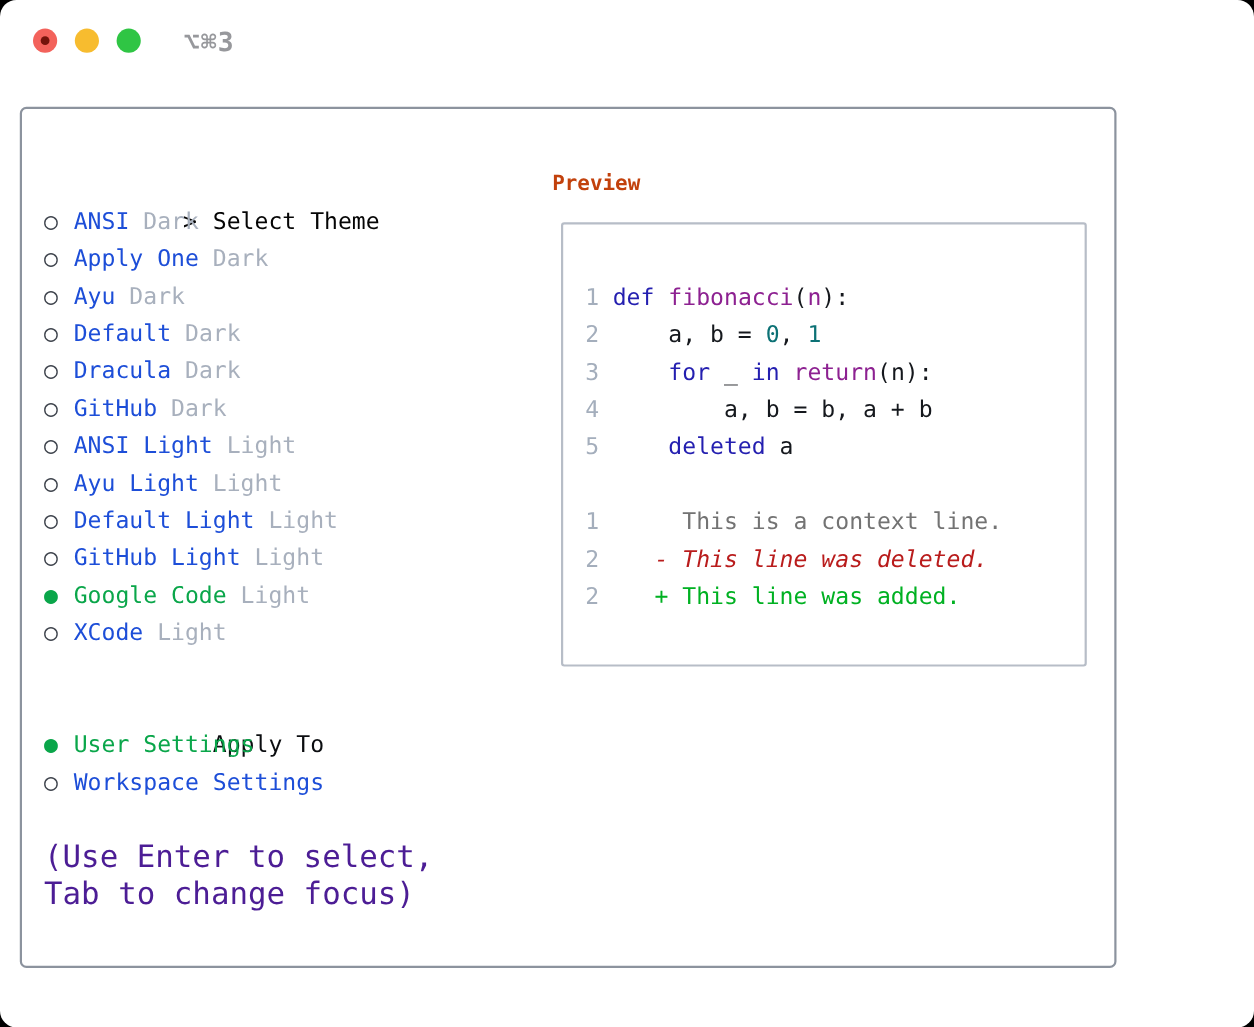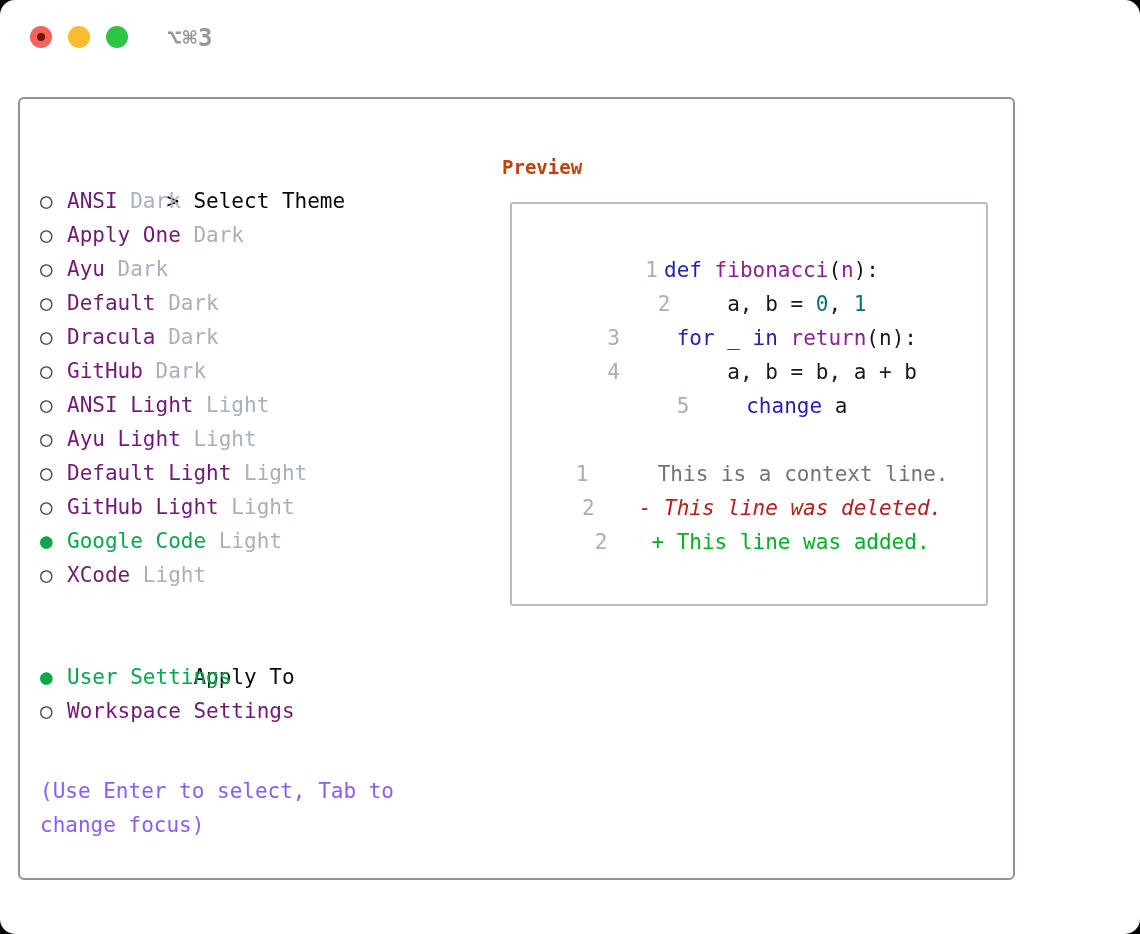--- a/index.html
+++ b/index.html
@@ -18,34 +18,34 @@
 
   
   .panel { position:absolute; left:18px; top:97px; width:997px; height:783px;
            border:2px solid #8c939e; border-radius:6px; background:#fff; }
 
   
   .left { position:absolute; left:20px; top:51px; font-size:21px; }
   .row { height:34px; line-height:34px; white-space:pre; }
   .prefix { display:inline-block; width:27px; }
   .header-row { font-weight:normal; color:#050505; }
-  .name { color:#701a75; }
+  .name { color:#1d4ed8; }
   .bullet { color:#41464f; }
   .variant { color:#a8b0bd; }
   .row.selected .name, .row.selected .bullet { color:#0aa64a; }
   .apply-header { color:#0b0d10; }
-  .help { margin-top:12px; max-width:365px; font-size:21px; line-height:34px; color:#8b5cf6; }
+  .help { margin-top:0; max-width:365px; font-size:28px; line-height:34px; color:#4c1d95; }
 
   
   .preview-title { position:absolute; left:482px; top:51px; height:34px; line-height:34px;
                    font-size:19px; font-weight:bold; color:#c2410c; }
   .preview-box { position:absolute; left:490px; top:103px; width:478px; height:404px;
                  border:2px solid #b7bdc7; border-radius:3px; background:#fff;
                  padding:49px 0 0 20px; overflow:hidden; }
-  .cline { height:34px; line-height:34px; font-size:21px; white-space:pre;text-align:center; }
+  .cline { height:34px; line-height:34px; font-size:21px; white-space:pre; }
   .ln { display:inline-block; width:25px; color:#a4aebc; }
   .tok-plain { color:#15181d; }
   .tok-keyword { color:#241fb0; }
   .tok-function { color:#8d2191; }
   .tok-param { color:#8d2191; }
   .tok-number { color:#0c7175; }
   .diff-context { color:#737373; }
   .diff-deleted { color:#b91c1c;font-style:italic; }
   .diff-added { color:#00b122; }
   .spacer { height:34px; }
@@ -104,21 +104,21 @@
       </div>
 
       <div class="preview-title">Preview</div>
 
       <div class="preview-box">
         <div id="code-lines">
             <div class="cline"><span class="ln">1</span><span class="tok-keyword">def</span><span class="tok-plain"> </span><span class="tok-function">fibonacci</span><span class="tok-plain">(</span><span class="tok-param">n</span><span class="tok-plain">):</span></div>
             <div class="cline"><span class="ln">2</span><span class="tok-plain">    a, b = </span><span class="tok-number">0</span><span class="tok-plain">, </span><span class="tok-number">1</span></div>
             <div class="cline"><span class="ln">3</span><span class="tok-plain">    </span><span class="tok-keyword">for</span><span class="tok-plain"> _ </span><span class="tok-keyword">in</span><span class="tok-plain"> </span><span class="tok-function">return</span><span class="tok-plain">(n):</span></div>
             <div class="cline"><span class="ln">4</span><span class="tok-plain">        a, b = b, a + b</span></div>
-            <div class="cline"><span class="ln">5</span><span class="tok-plain">    </span><span class="tok-keyword">change</span><span class="tok-plain"> a</span></div>
+            <div class="cline"><span class="ln">5</span><span class="tok-plain">    </span><span class="tok-keyword">deleted</span><span class="tok-plain"> a</span></div>
           </div>
         <div class="spacer"></div>
         <div id="diff-lines">
             <div class="cline"><span class="ln">1</span><span class="diff-context">     This is a context line.</span></div>
             <div class="cline"><span class="ln">2</span><span class="diff-deleted">   - This line was deleted.</span></div>
             <div class="cline"><span class="ln">2</span><span class="diff-added">   + This line was added.</span></div>
           </div>
       </div>
 
     </div>

